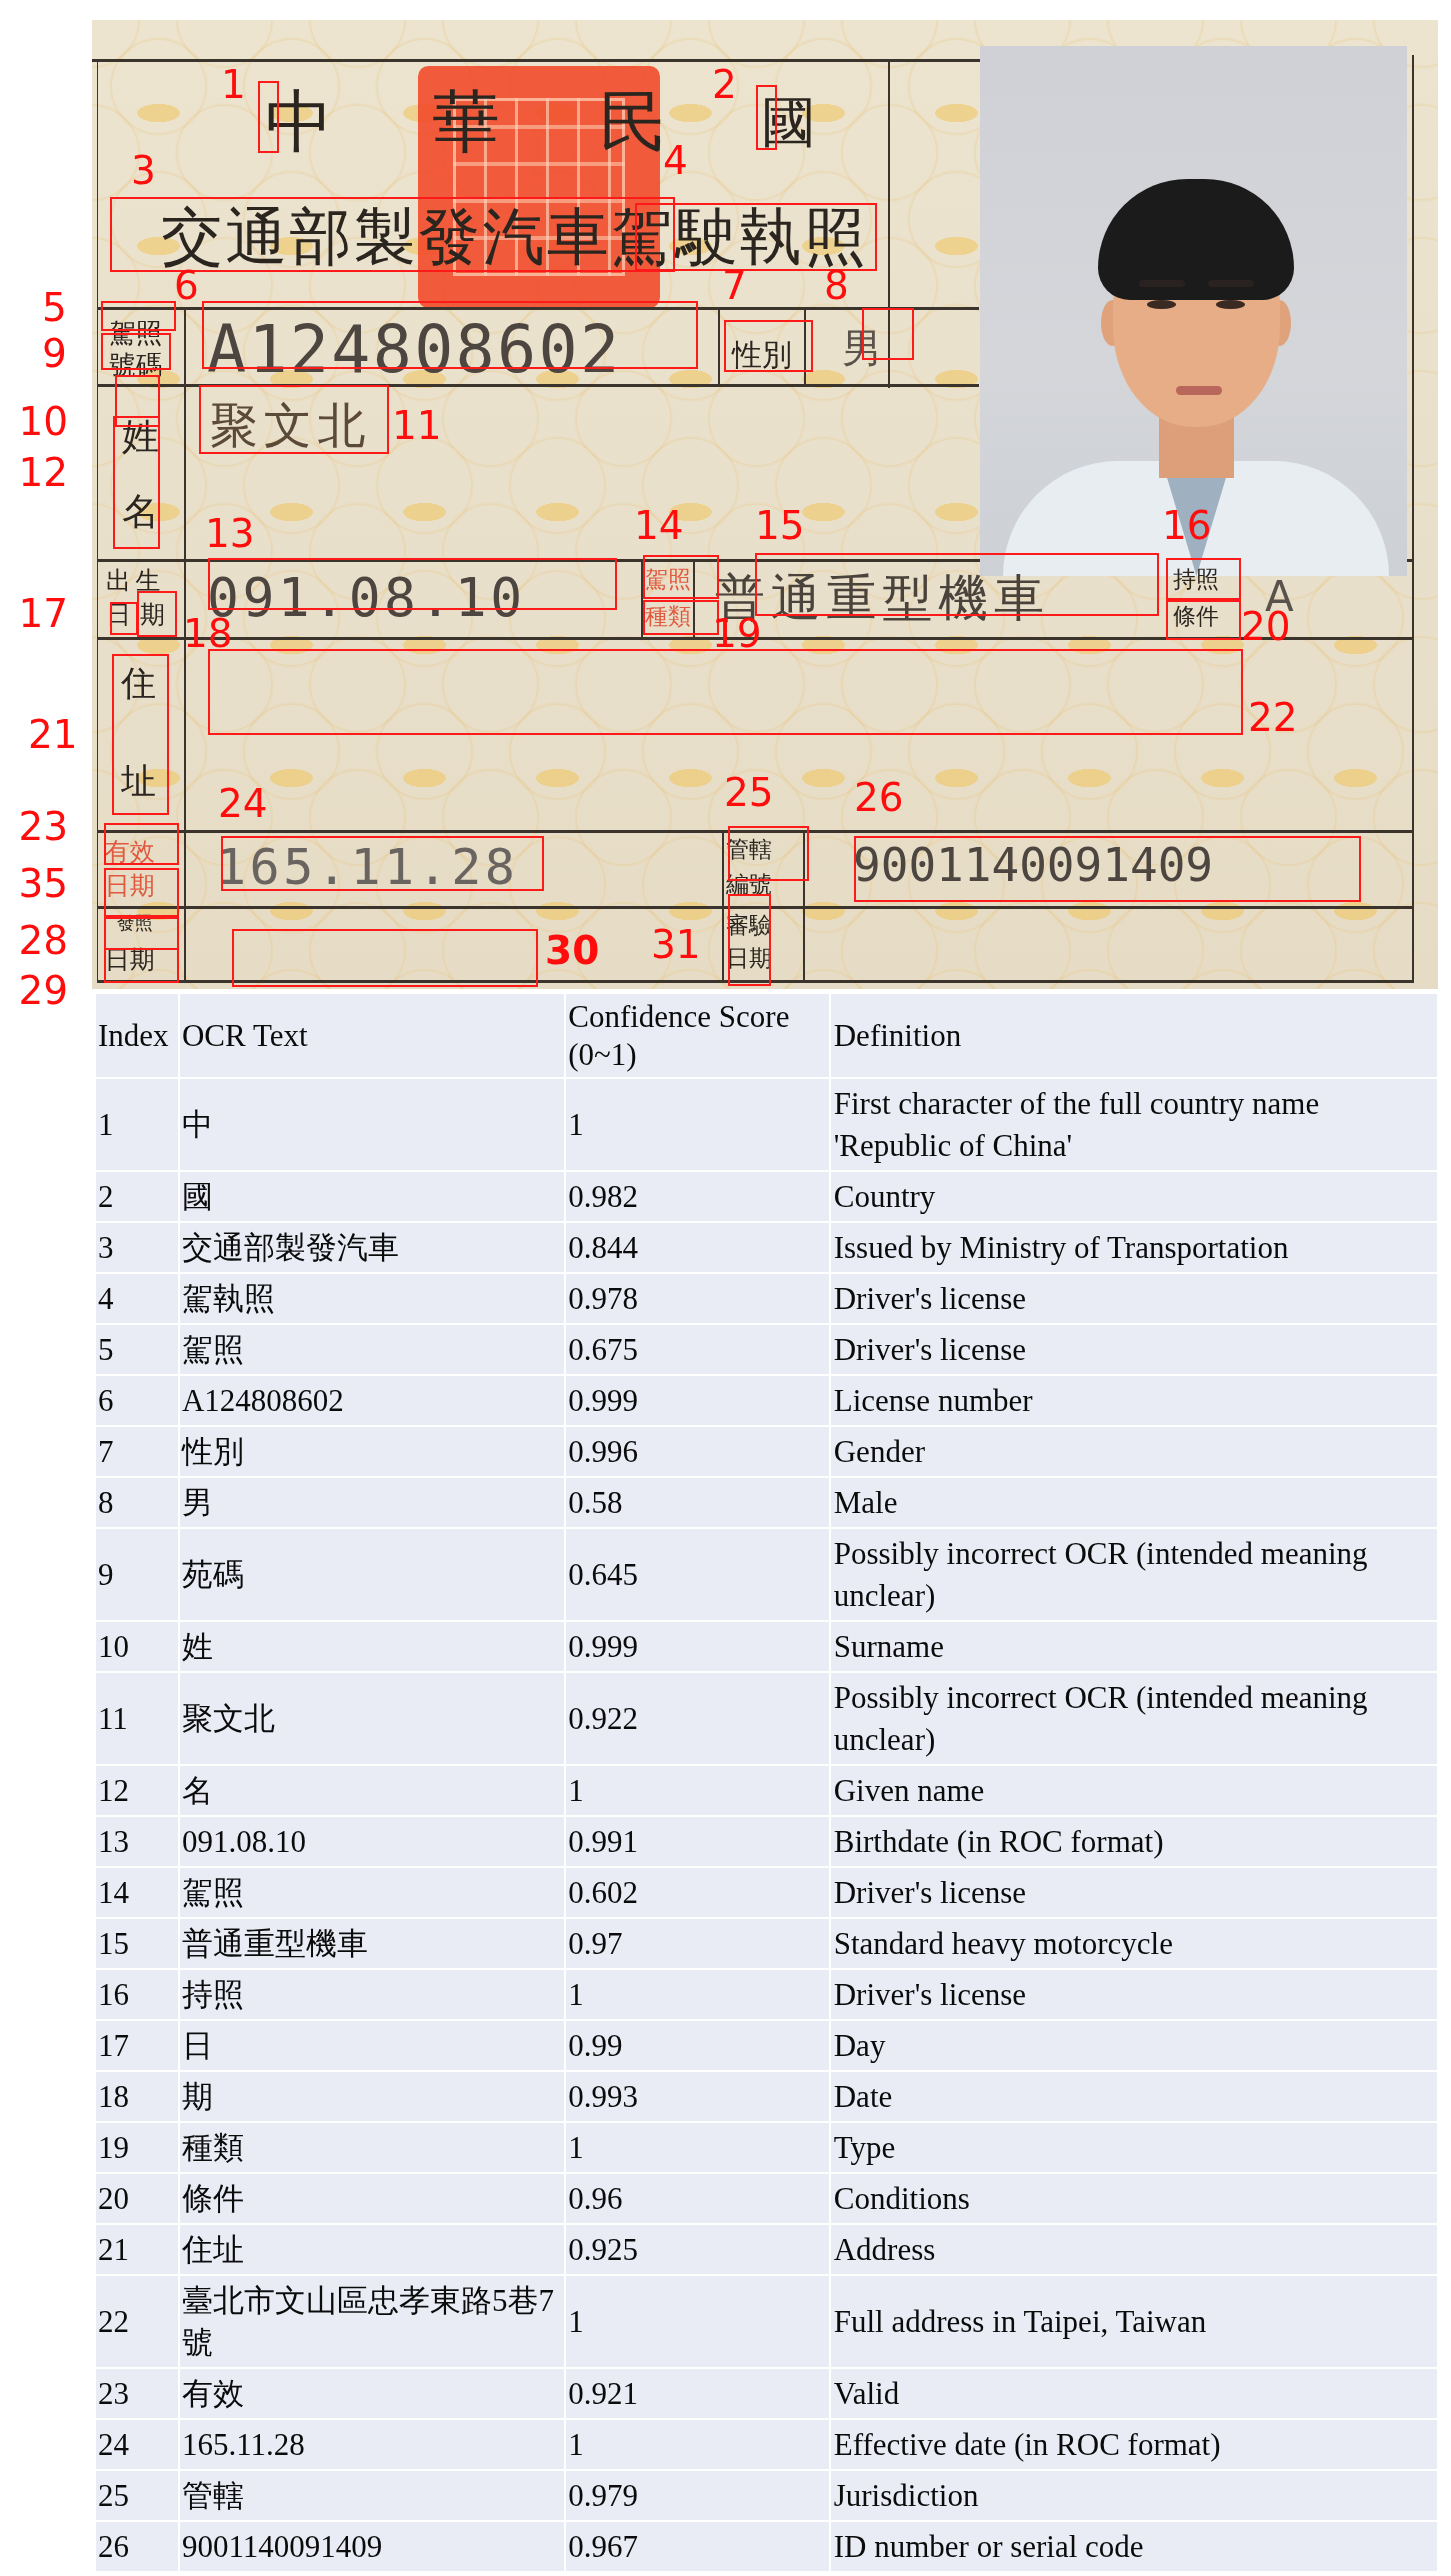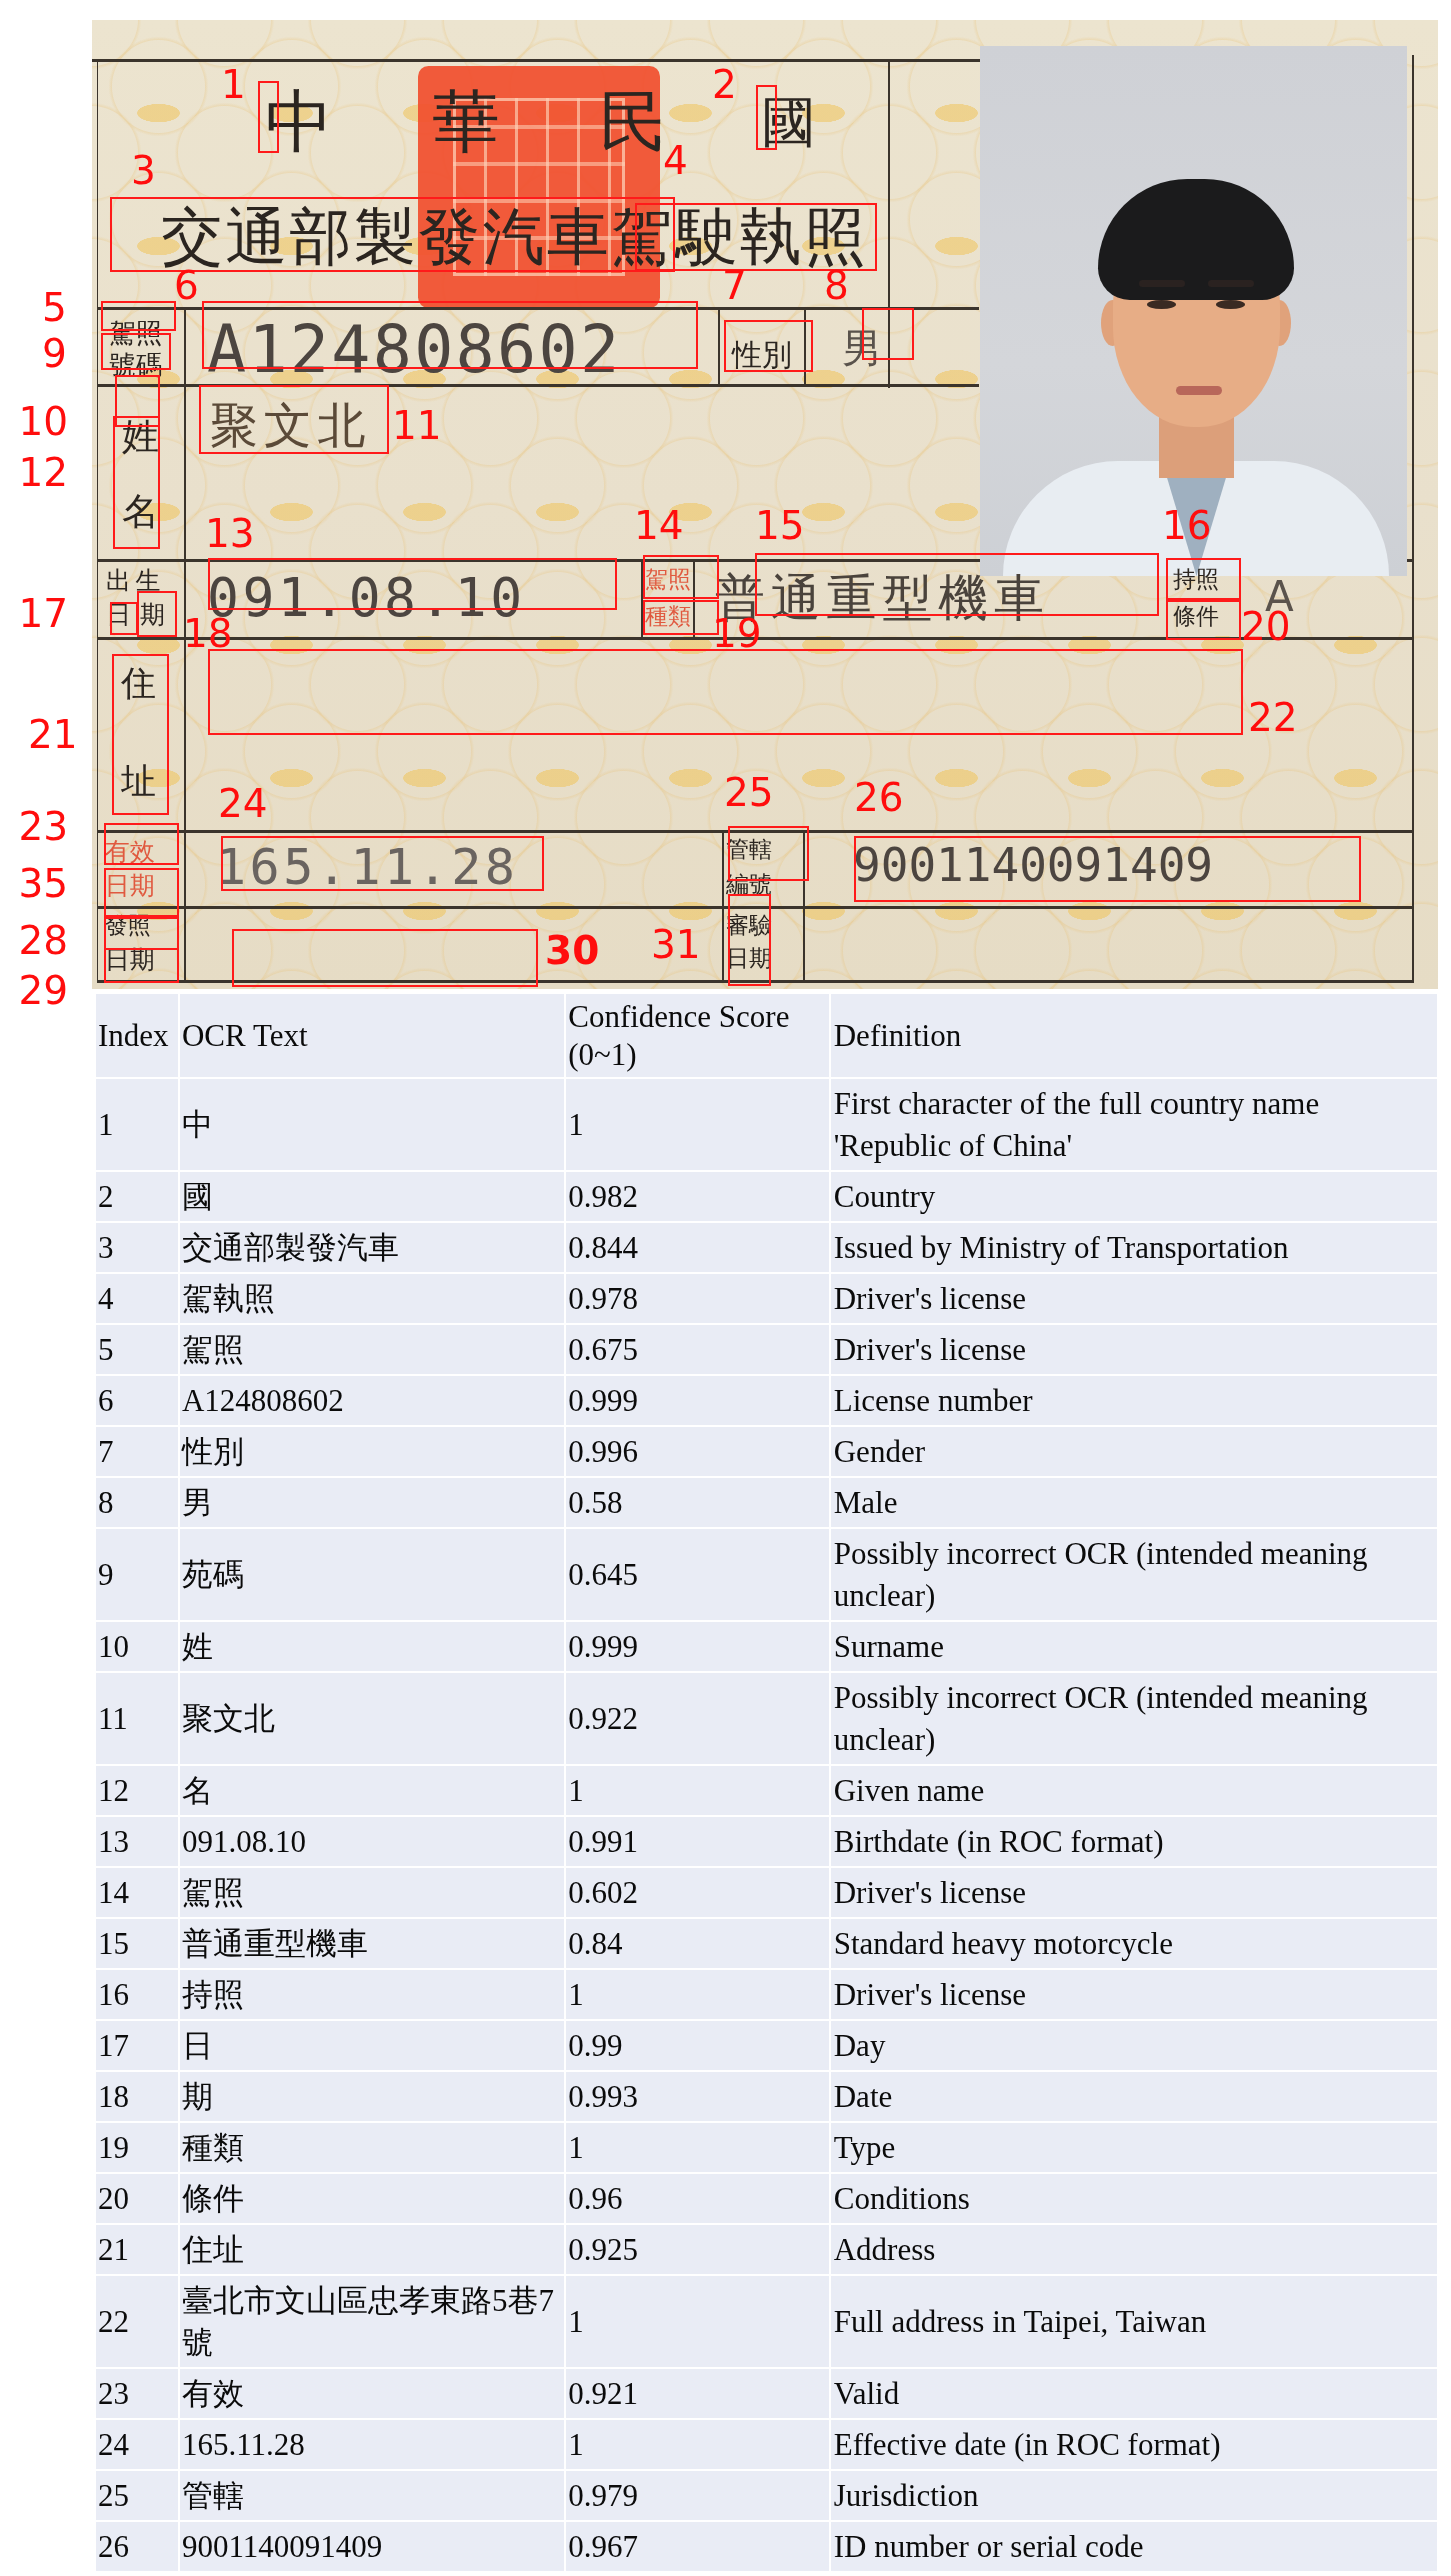--- a/index.html
+++ b/index.html
@@ -154,21 +154,21 @@
   <span class="card-text cjk-label" style="left:29px;top:646px;font-size:35px;">住</span>
   <span class="card-text cjk-label" style="left:29px;top:744px;font-size:35px;">址</span>
 
   <span class="card-text cjk-label red-label" style="left:12.7px;top:819px;font-size:25px;">有效</span>
   <span class="card-text cjk-label red-label" style="left:12.7px;top:853px;font-size:25px;">日期</span>
   <span class="card-text mono-mid" style="left:124px;top:822px;font-size:50px;color:#6a6460;">165.11.28</span>
   <span class="card-text cjk-label" style="left:634px;top:818px;font-size:23px;">管轄</span>
   <span class="card-text cjk-label" style="left:634px;top:853px;font-size:23px;">編號</span>
   <span class="card-text mono-mid" style="left:761px;top:822px;font-size:46px;letter-spacing:0;">9001140091409</span>
 
-  <span class="card-text cjk-label" style="left:12.7px;top:894px;font-size:23px;">發照</span>
+  <span class="card-text cjk-label" style="left:12.7px;top:894px;font-size:18px;padding-left:12px;">發照</span>
   <span class="card-text cjk-label" style="left:12.7px;top:927px;font-size:25px;">日期</span>
   <span class="card-text cjk-label" style="left:634px;top:894px;font-size:23px;">審驗</span>
   <span class="card-text cjk-label" style="left:634px;top:927px;font-size:23px;">日期</span>
 </div>
 
 <div class="box" style="left:258px;top:81px;width:21px;height:72px;"></div>
 <div class="box" style="left:756px;top:85px;width:21px;height:65px;"></div>
 <div class="box" style="left:110px;top:197px;width:565px;height:75px;"></div>
 <div class="box" style="left:635px;top:203px;width:242px;height:68px;"></div>
 <div class="box" style="left:101px;top:301px;width:75px;height:30px;"></div>
@@ -321,21 +321,21 @@
       </tr>
       <tr>
         <td class="c-idx">14</td>
         <td class="c-ocr">駕照</td>
         <td class="c-conf">0.602</td>
         <td class="c-def">Driver's license</td>
       </tr>
       <tr>
         <td class="c-idx">15</td>
         <td class="c-ocr">普通重型機車</td>
-        <td class="c-conf">0.84</td>
+        <td class="c-conf">0.97</td>
         <td class="c-def">Standard heavy motorcycle</td>
       </tr>
       <tr>
         <td class="c-idx">16</td>
         <td class="c-ocr">持照</td>
         <td class="c-conf">1</td>
         <td class="c-def">Driver's license</td>
       </tr>
       <tr>
         <td class="c-idx">17</td>

